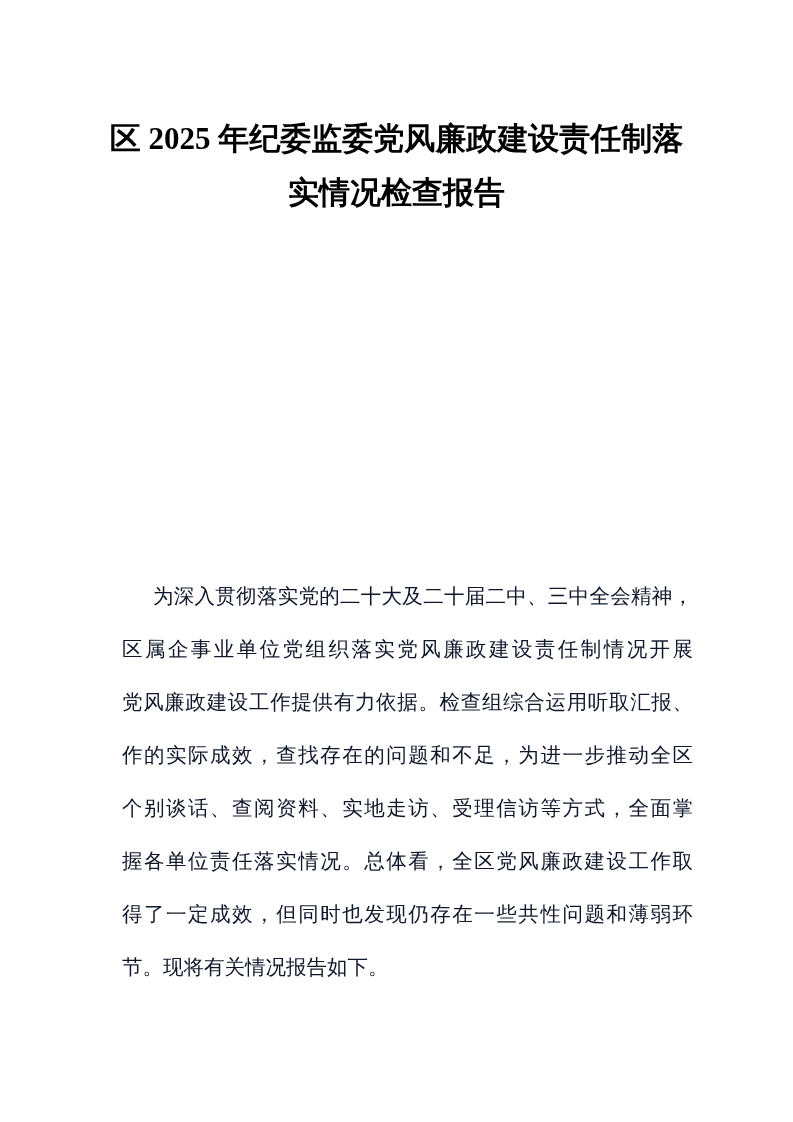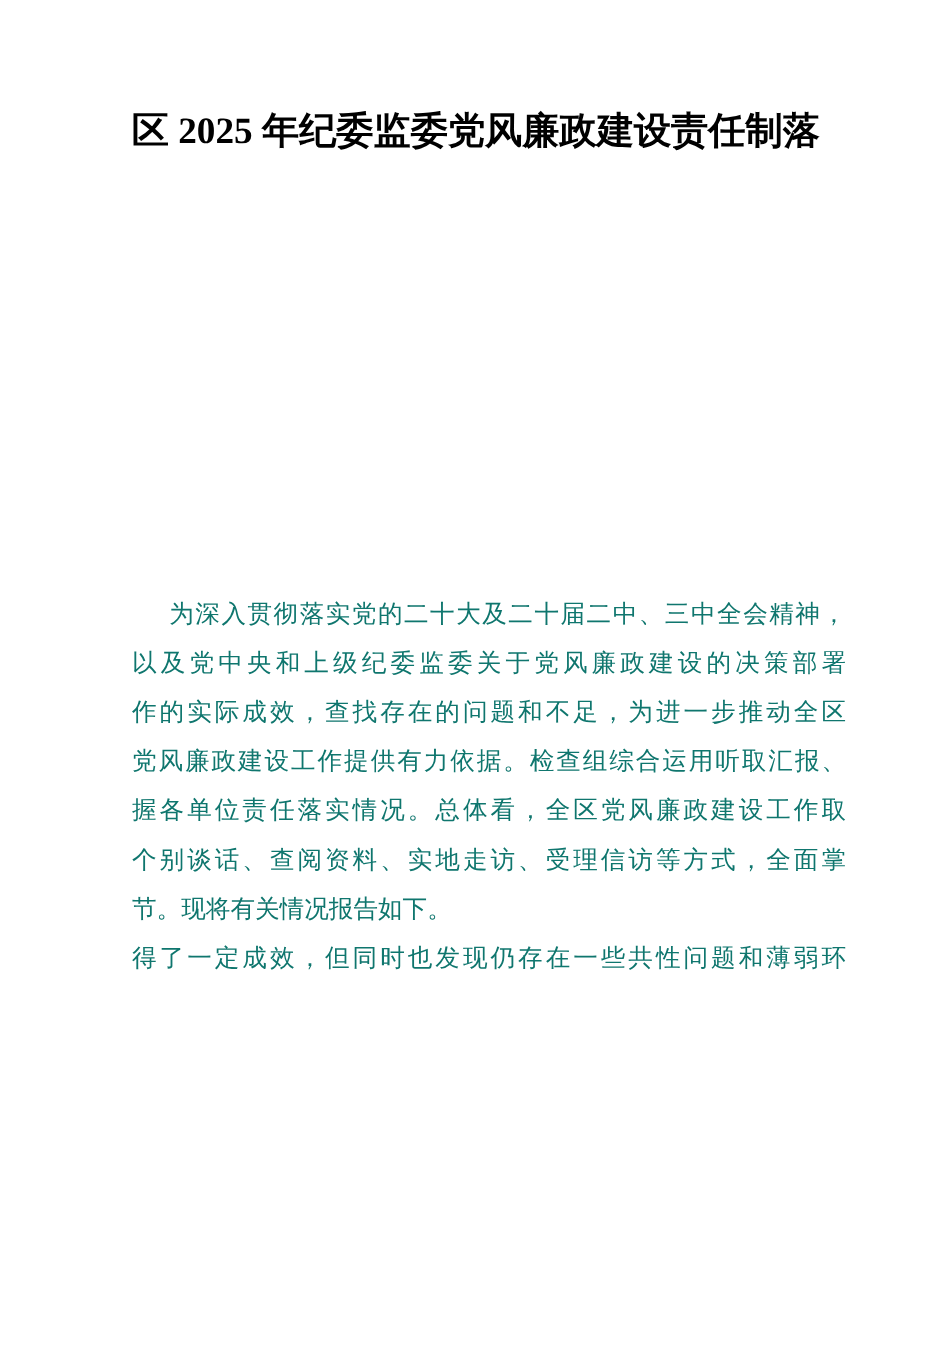--- a/index.html
+++ b/index.html
@@ -12,67 +12,68 @@
     width: 793px;
     height: 1122px;
     background: #ffffff;
     color: #000000;
     font-family: "Liberation Serif", "DejaVu Serif", serif;
     overflow: hidden;
     box-sizing: border-box;
   }
   .doc-title {
     margin: 0;
-    padding-top: 82px;
+    padding-top: 112px;
     text-align: center;
     font-weight: 700;
     font-size: 31px;
     line-height: 54px;
     color: #000000;
     font-family: "Liberation Serif", "DejaVu Serif", serif;
   }
   .title-line {
     display: block;
     white-space: nowrap;
   }
   .doc-body {
     margin: 356px 88px 0 110px;
   }
   .body-line {
-    margin: 0;
+    margin: 12px;
     font-size: 20.5px;
     line-height: 41px;
     height: 41px;
-    color: #0f766e;
+    color: #0f172a;
     font-weight: 400;
     text-align: justify;
     text-align-last: justify;
     overflow: hidden;
   }
   .body-line.first {
     text-indent: 31px;
   }
   .body-line.last {
     text-align: left;
     text-align-last: left;
   }
 </style>
 </head>
 <body>
 
 <div class="page">
 
   <h1 class="doc-title">
     <span class="title-line">区 2025 年纪委监委党风廉政建设责任制落</span>
+    <span class="title-line">实情况检查报告</span>
   </h1>
 
   <div class="doc-body">
     <p class="body-line first">为深入贯彻落实党的二十大及二十届二中、三中全会精神，</p>
-    <p class="body-line">以及党中央和上级纪委监委关于党风廉政建设的决策部署</p>
+    <p class="body-line">区属企事业单位党组织落实党风廉政建设责任制情况开展</p>
+    <p class="body-line">党风廉政建设工作提供有力依据。检查组综合运用听取汇报、</p>
     <p class="body-line">作的实际成效，查找存在的问题和不足，为进一步推动全区</p>
-    <p class="body-line">党风廉政建设工作提供有力依据。检查组综合运用听取汇报、</p>
+    <p class="body-line">个别谈话、查阅资料、实地走访、受理信访等方式，全面掌</p>
     <p class="body-line">握各单位责任落实情况。总体看，全区党风廉政建设工作取</p>
-    <p class="body-line">个别谈话、查阅资料、实地走访、受理信访等方式，全面掌</p>
+    <p class="body-line">得了一定成效，但同时也发现仍存在一些共性问题和薄弱环</p>
     <p class="body-line last">节。现将有关情况报告如下。</p>
-    <p class="body-line">得了一定成效，但同时也发现仍存在一些共性问题和薄弱环</p>
   </div>
 
 </div>
 
 </body></html>

